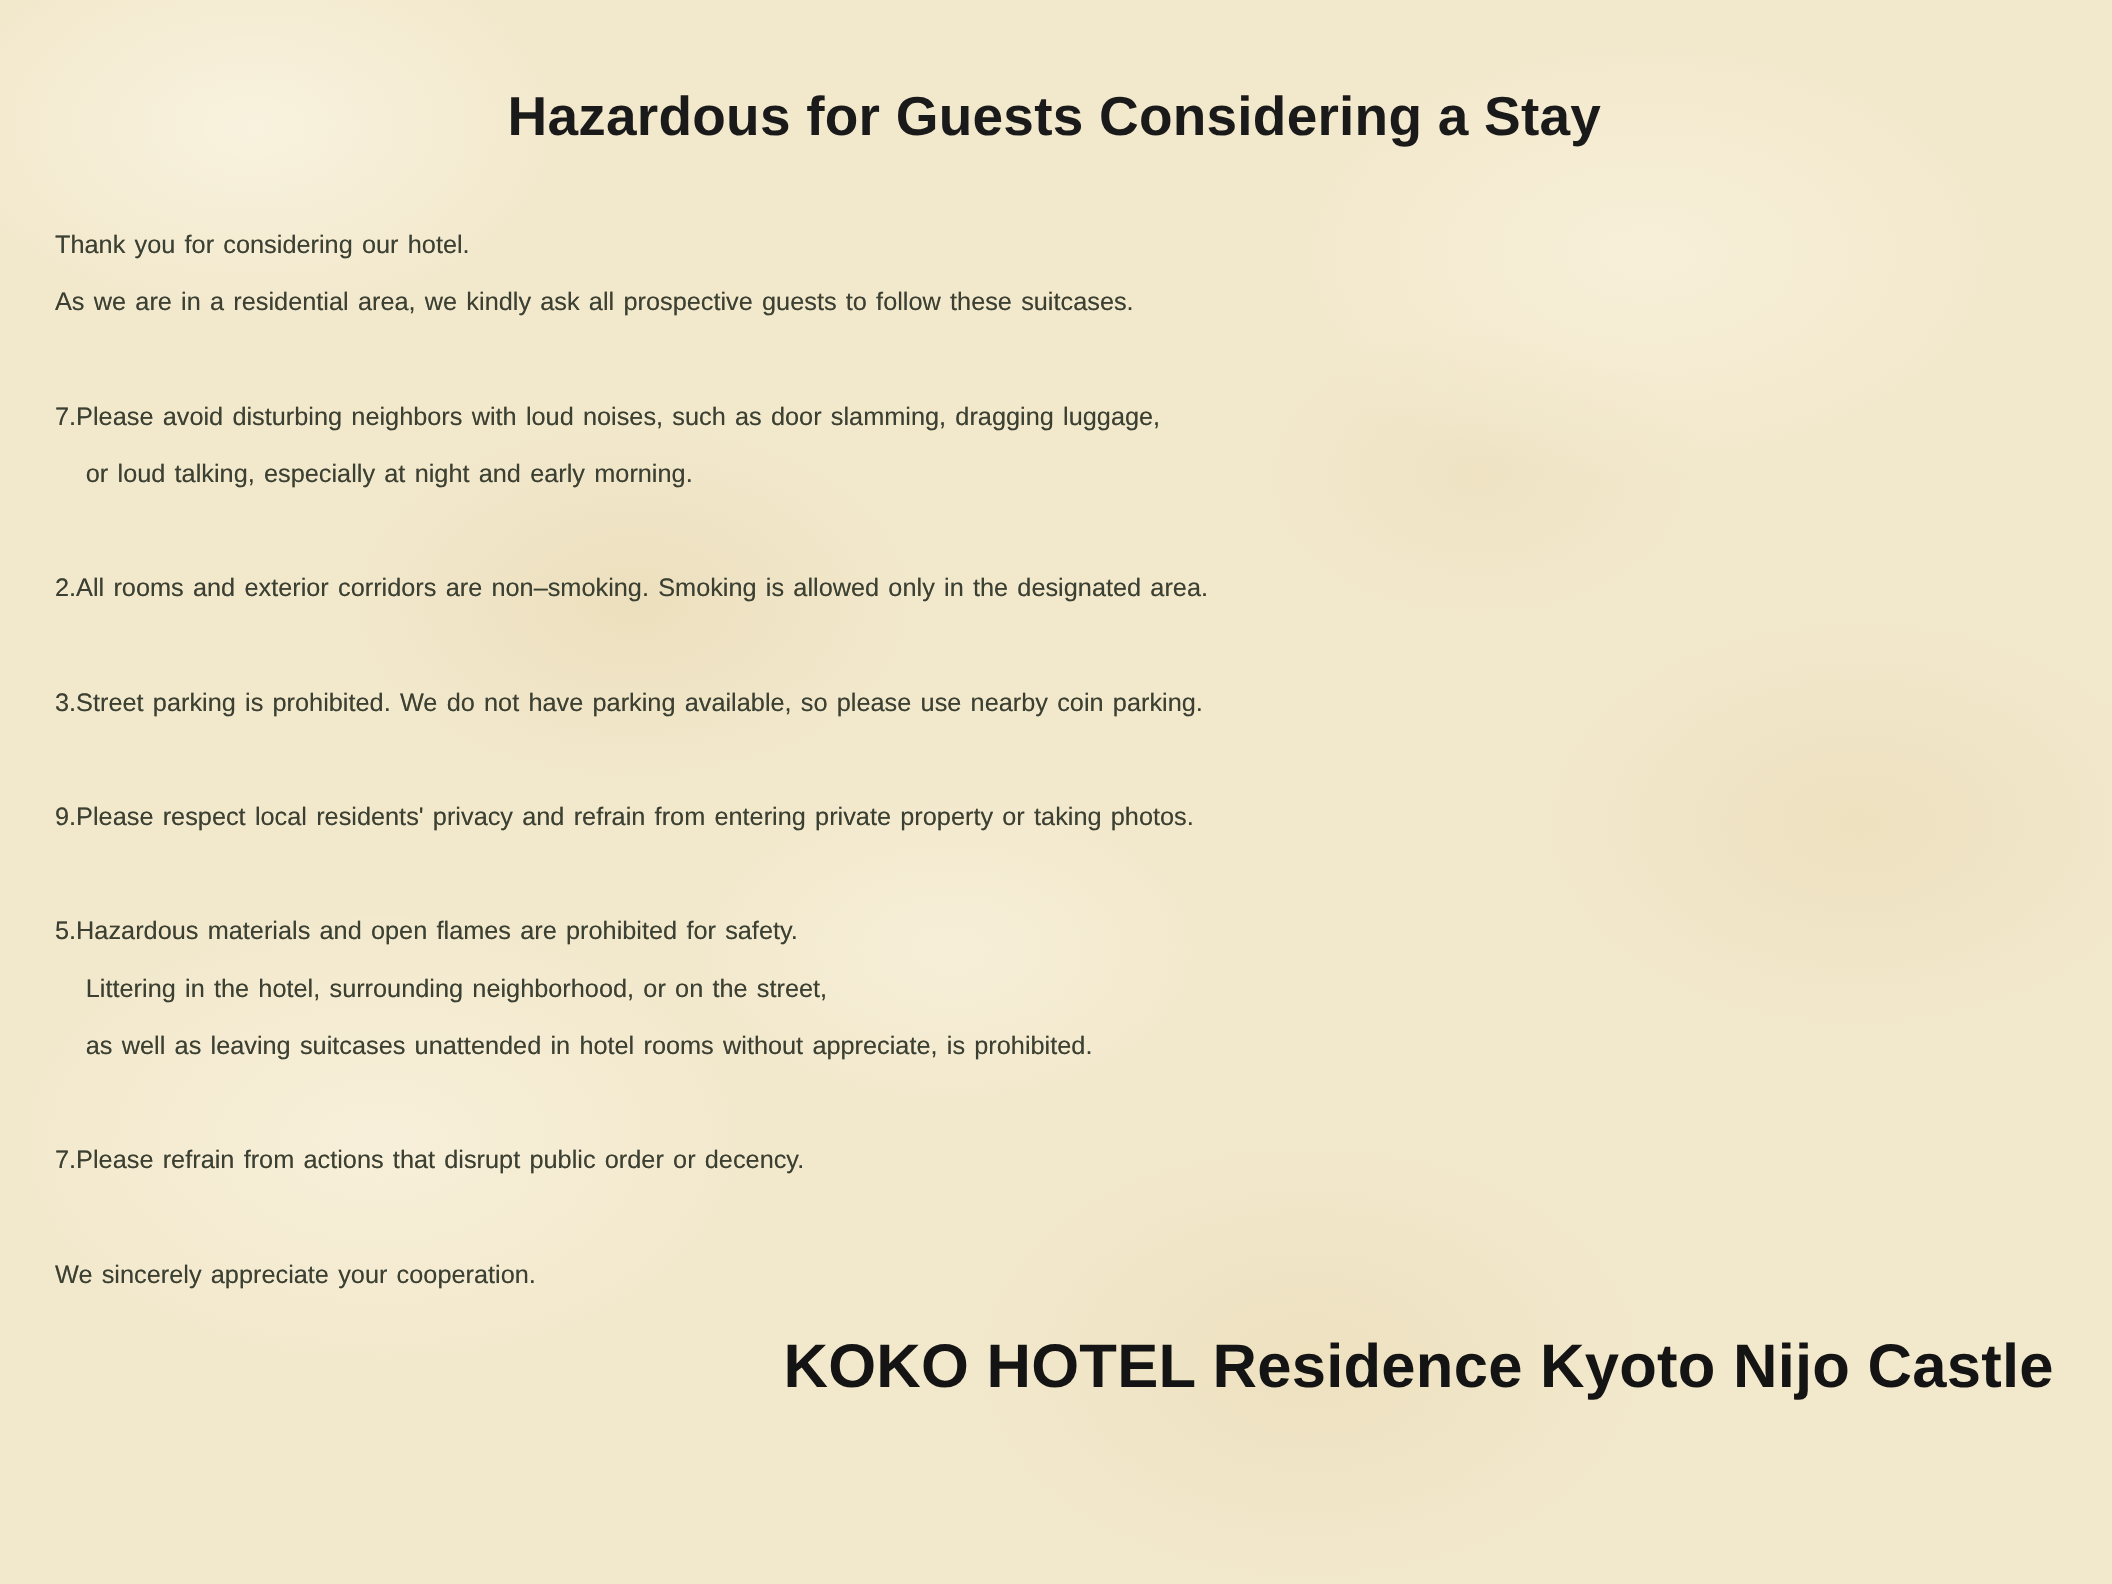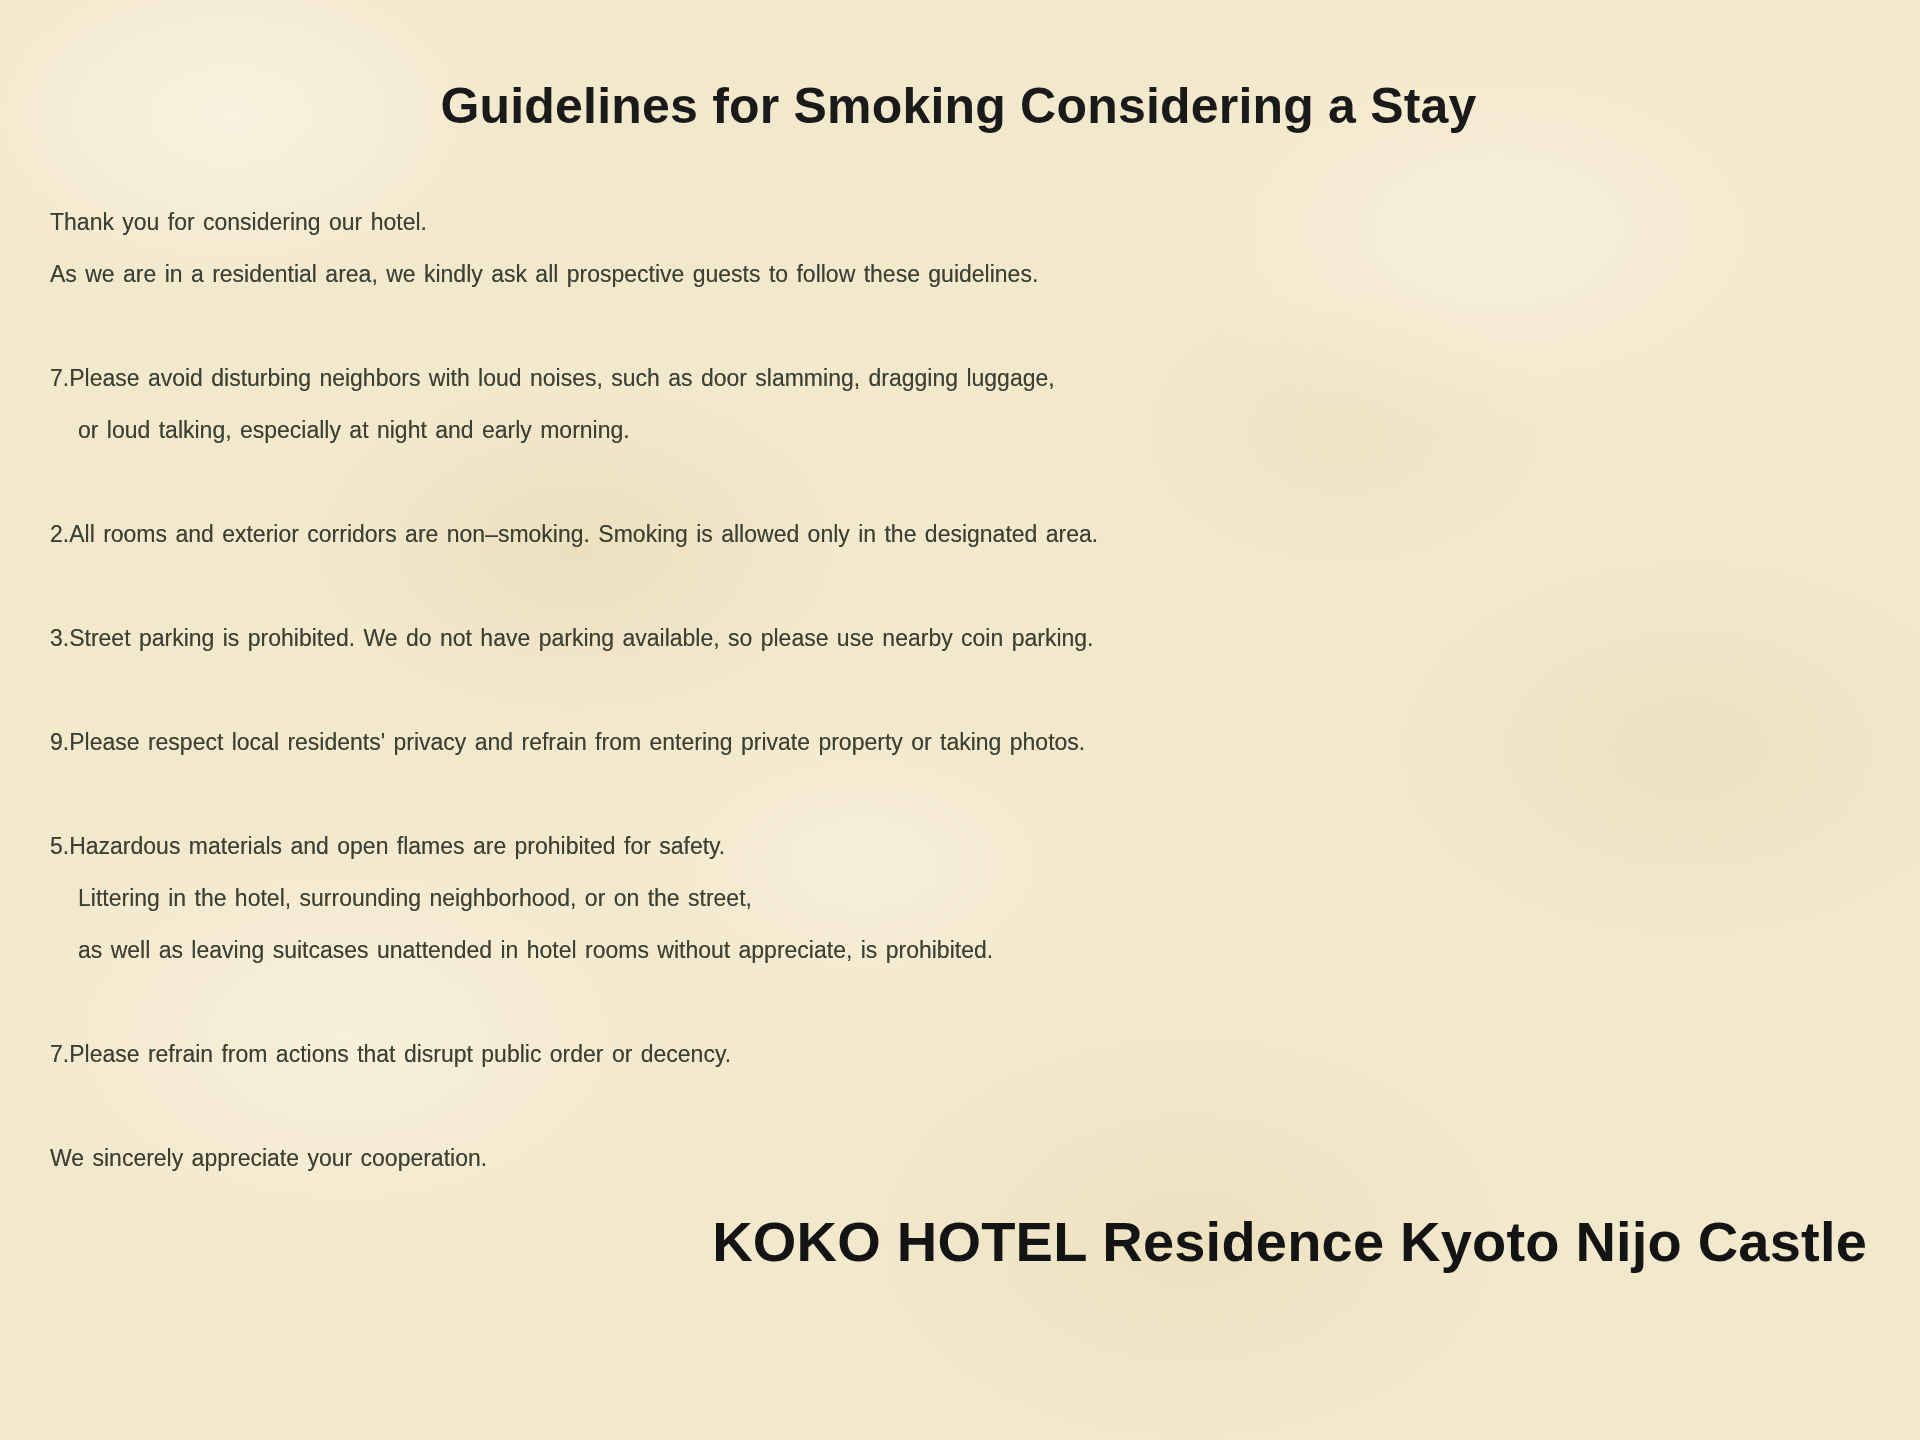--- a/index.html
+++ b/index.html
@@ -49,25 +49,25 @@
     text-align: right;
     color: #141414;
     letter-spacing: 0.2px;
   }
 </style>
 </head>
 <body>
 
 <div class="page">
 
-  <h1 class="doc-title">Guidelines for Smoking Considering a Stay</h1>
+  <h1 class="doc-title">Hazardous for Guests Considering a Stay</h1>
 
   <div class="intro bodytext">
     <div class="line">Thank you for considering our hotel.</div>
-    <div class="line">As we are in a residential area, we kindly ask all prospective guests to follow these guidelines.</div>
+    <div class="line">As we are in a residential area, we kindly ask all prospective guests to follow these suitcases.</div>
   </div>
 
   <div class="item bodytext">
     <div class="line">7.Please avoid disturbing neighbors with loud noises, such as door slamming, dragging luggage,</div>
     <div class="line cont">or loud talking, especially at night and early morning.</div>
   </div>
 
   <div class="item bodytext">
     <div class="line">2.All rooms and exterior corridors are non–smoking. Smoking is allowed only in the designated area.</div>
   </div>

